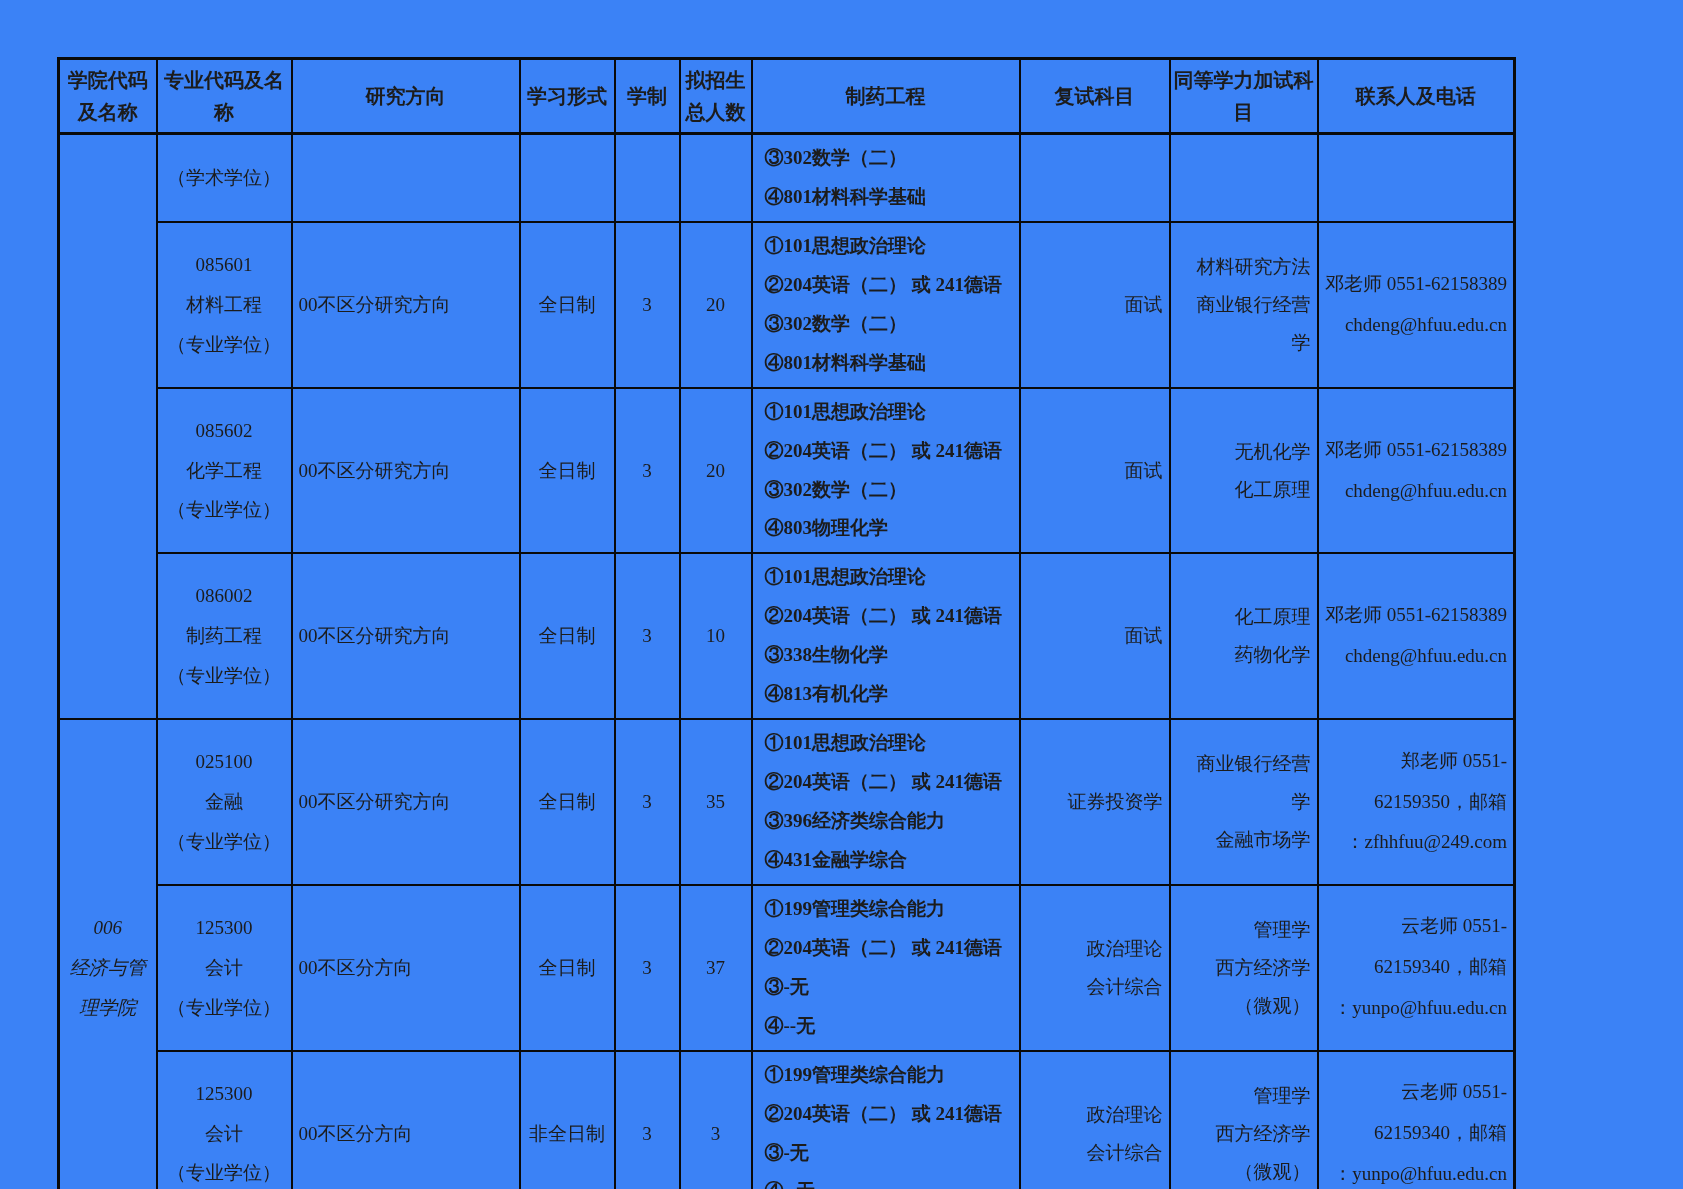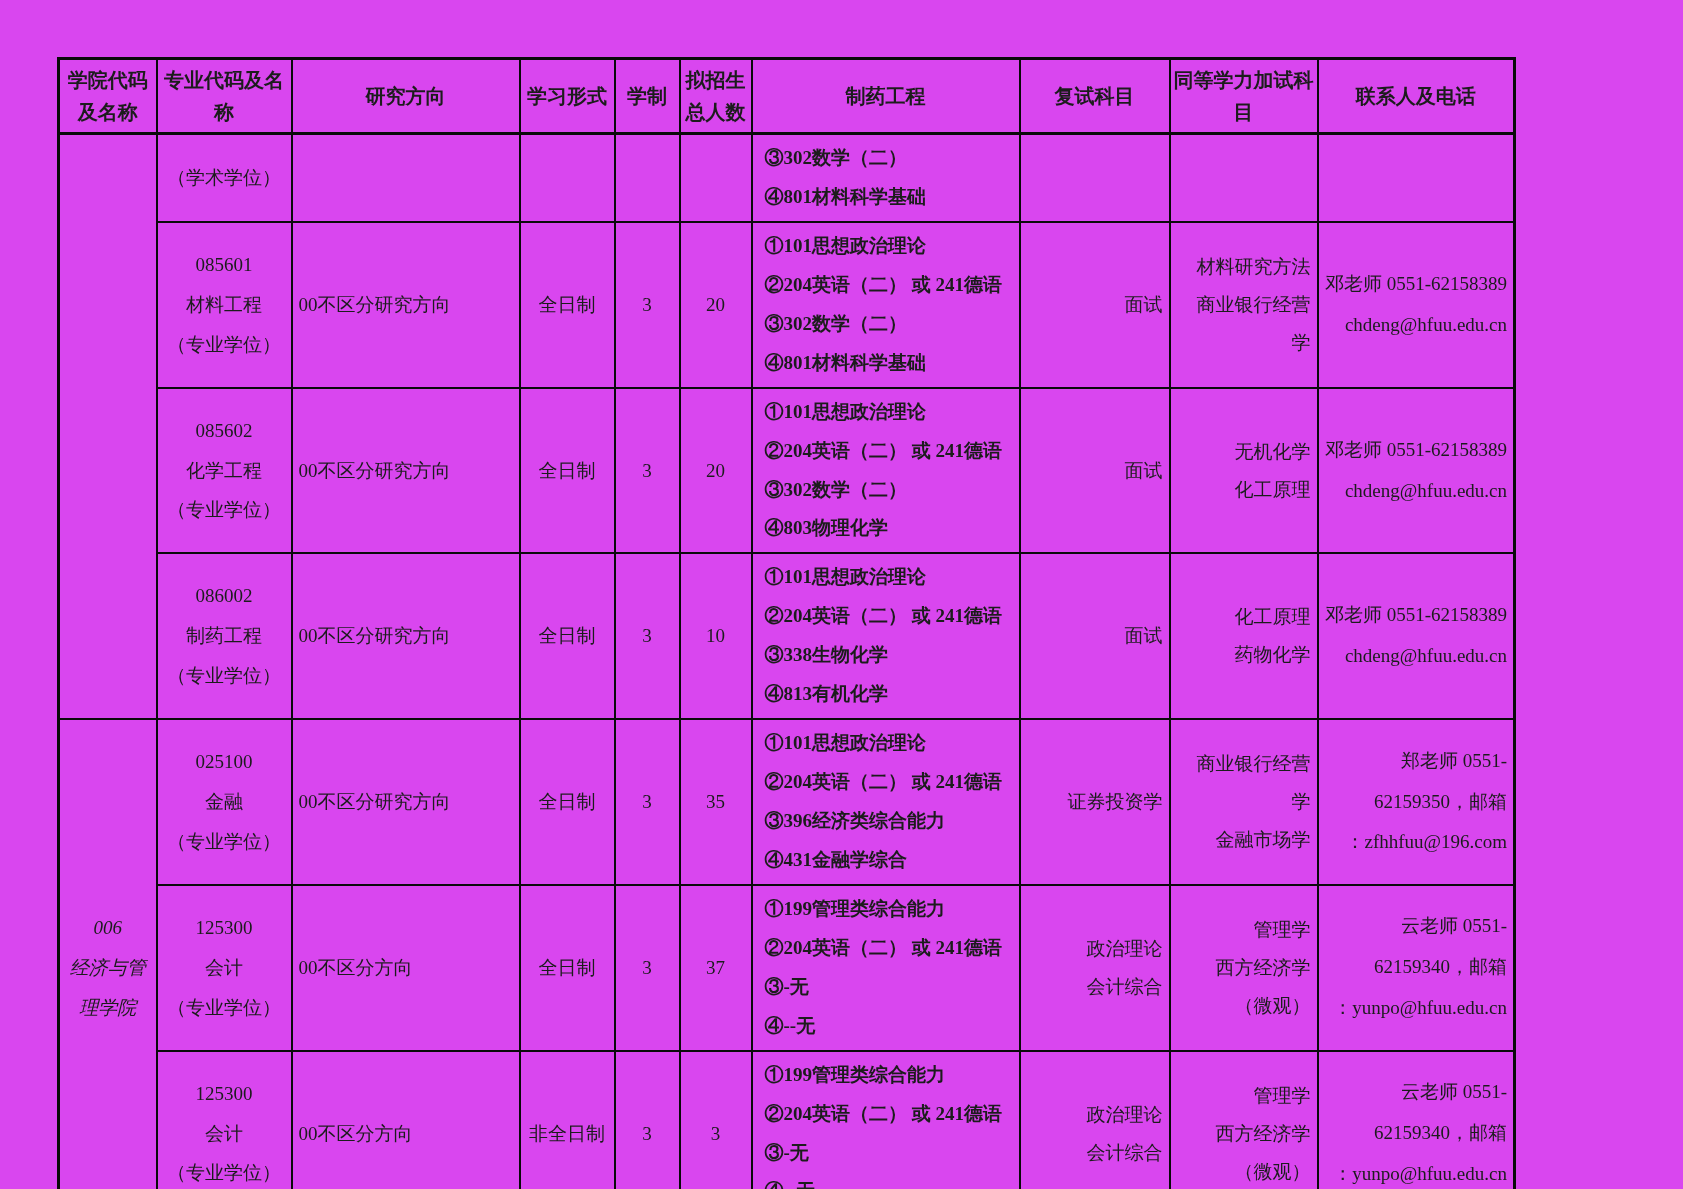--- a/index.html
+++ b/index.html
@@ -4,21 +4,21 @@
 <style>
   html, body {
     margin: 0;
     padding: 0;
     background: #ffffff;
   }
   .page {
     position: relative;
     width: 1683px;
     height: 1189px;
-    background: #d946ef;
+    background: #3b82f6;
     font-family: "Liberation Serif", "DejaVu Serif", serif;
     color: #1c1c1c;
   }
   table.admissions {
     position: absolute;
     left: 57px;
     top: 57px;
     width: 1456px;
     border-collapse: collapse;
     table-layout: fixed;
@@ -210,21 +210,21 @@
           <td class="col-retest c-left lines-left">
             <div>证券投资学</div>
           </td>
           <td class="col-additional c-left lines-left">
             <div>商业银行经营学</div>
             <div>金融市场学</div>
           </td>
           <td class="col-contact c-center">
             <div>郑老师 0551-</div>
             <div>62159350，邮箱</div>
-            <div>：zfhhfuu@196.com</div>
+            <div>：zfhhfuu@249.com</div>
           </td>
         </tr>
         <tr style="height: 140px;">
           <td class="col-major c-center">
             <div>125300</div>
             <div>会计</div>
             <div>（专业学位）</div>
           </td>
           <td class="col-direction c-left">00不区分方向</td>
           <td class="col-form c-center">全日制</td>

